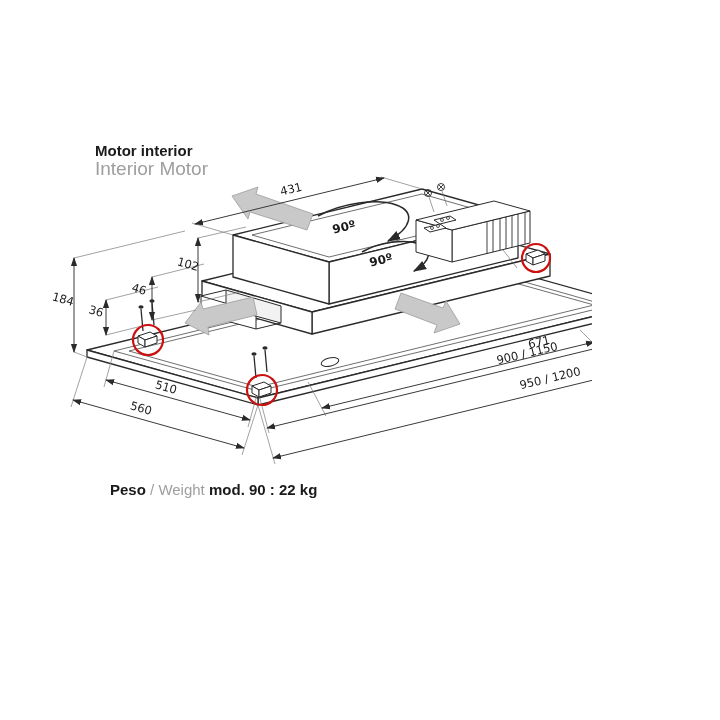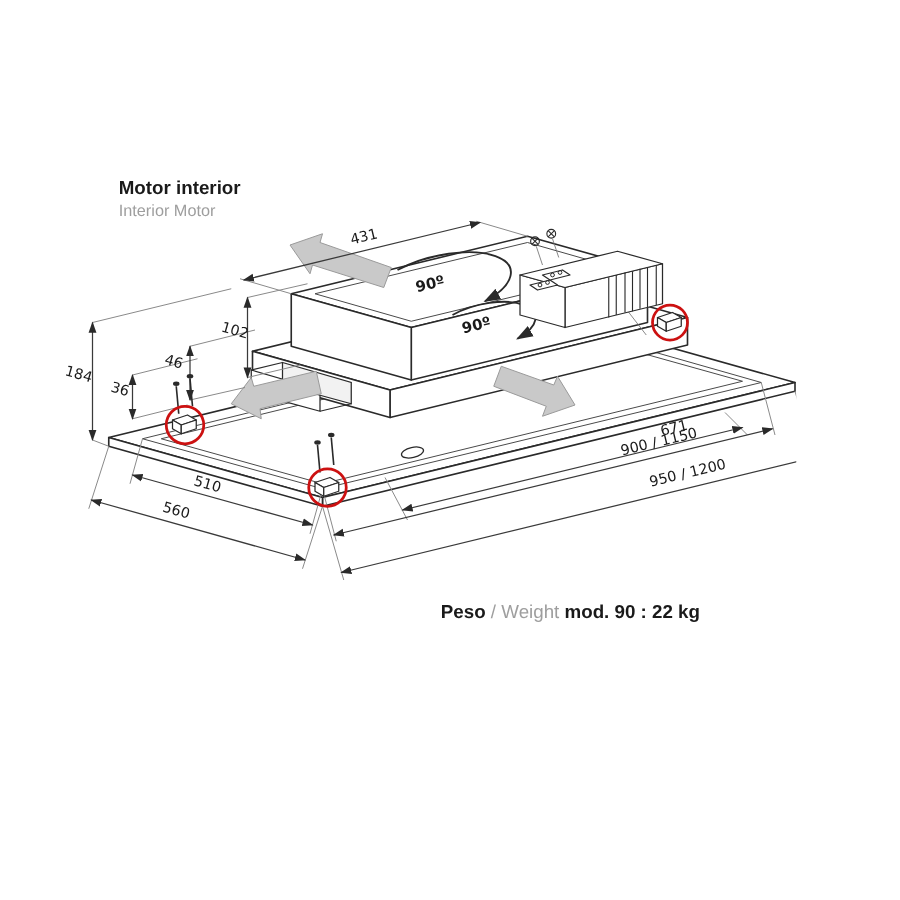--- a/index.html
+++ b/index.html
@@ -1,21 +1,21 @@
 <!DOCTYPE html>
 <html><head>
 <meta charset="utf-8">
 <style>
   html,body{margin:0;padding:0;background:#fff;}
   #page{position:relative;width:592px;height:720px;background:#ffffff;overflow:hidden;
-        font-family:"Liberation Sans","DejaVu Sans",sans-serif;padding-left:45px;}
+        font-family:"Liberation Sans","DejaVu Sans",sans-serif;}
   .title-block{position:absolute;left:95px;top:142px;line-height:18px;}
   .title-primary{font-size:15px;font-weight:bold;color:#1a1a1a;}
-  .title-secondary{font-size:13px;color:#9e9e9e;}
-  .weights{position:absolute;left:110px;top:478px;width:450px;text-align:right;line-height:23px;}
+  .title-secondary{font-size:19px;color:#9e9e9e;}
+  .weights{position:absolute;left:110px;top:478px;width:450px;text-align:left;line-height:23px;}
   .weights .row{font-size:15px;color:#1a1a1a;white-space:nowrap;}
   .weights .es{font-weight:bold;color:#1a1a1a;}
   .weights .en{color:#9e9e9e;font-weight:normal;}
   .weights .val{font-weight:bold;color:#1a1a1a;}
   svg{position:absolute;left:0;top:0;}
   .outline{fill:#ffffff;stroke:#2a2a2a;stroke-width:1.3;stroke-linejoin:round;}
   .thin{fill:none;stroke:#4a4a4a;stroke-width:0.8;}
   .ext{stroke:#8a8a8a;stroke-width:0.8;}
   .dim{stroke:#3a3a3a;stroke-width:1;fill:none;}
   .dim-label{font:11.5px "DejaVu Sans",sans-serif;fill:#1a1a1a;text-anchor:middle;}

